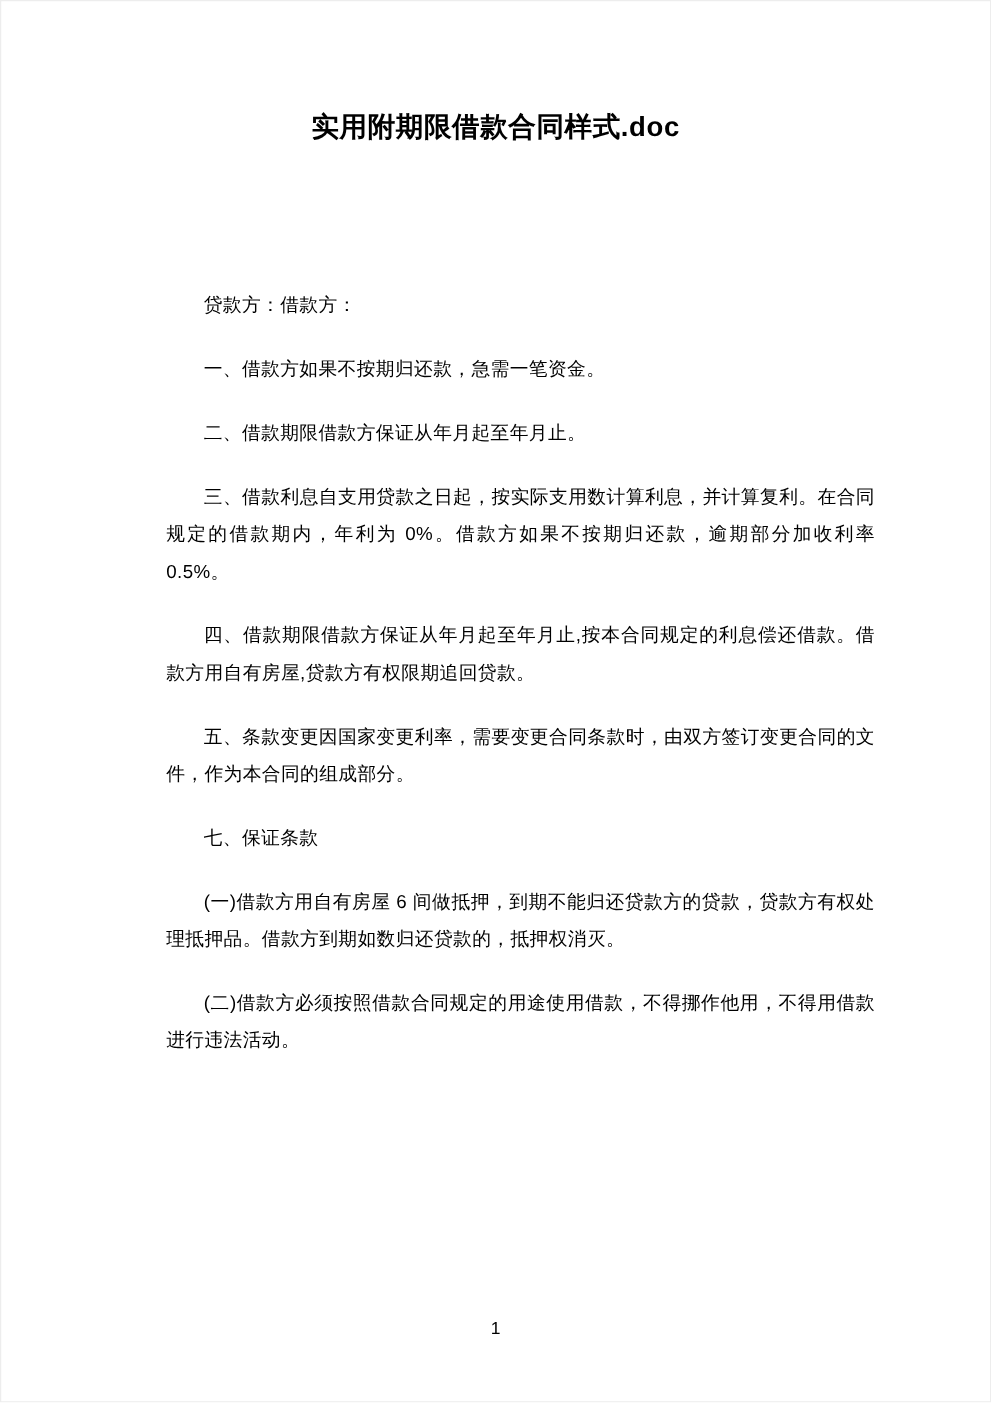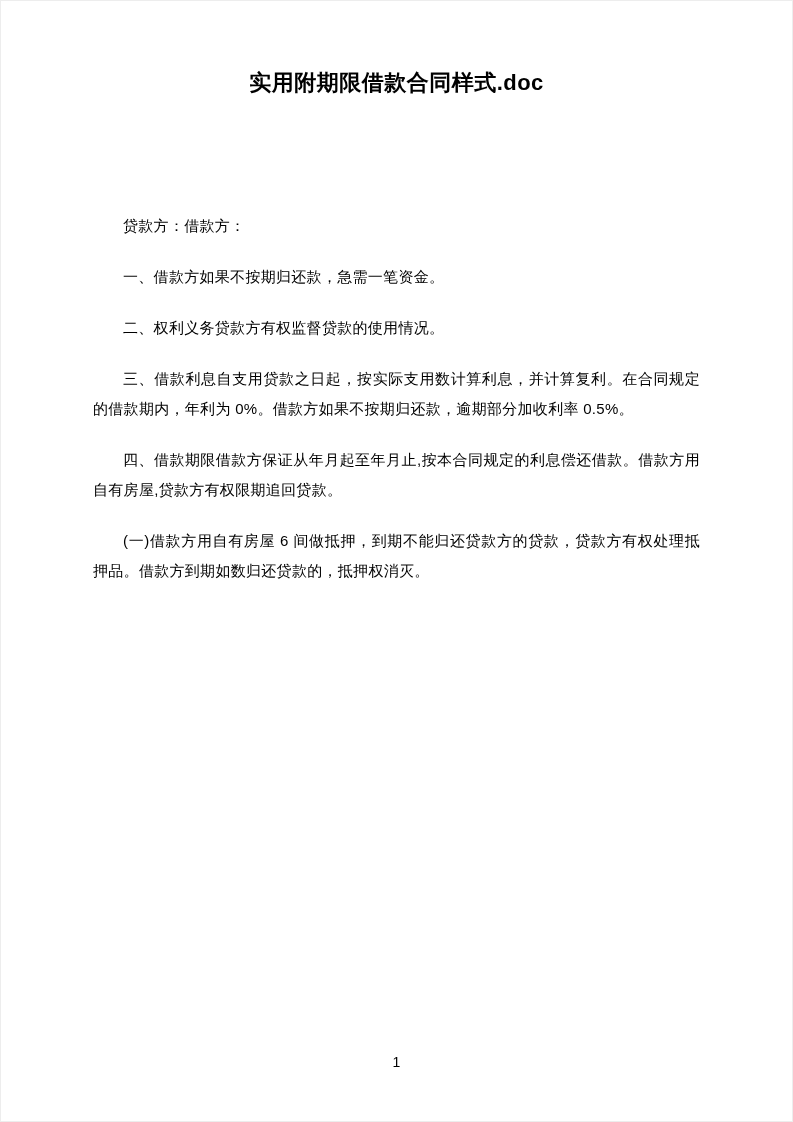--- a/index.html
+++ b/index.html
@@ -16,30 +16,31 @@
     width: 793px;
     height: 1122px;
     margin: 0 auto;
     background: #ffffff;
     box-sizing: border-box;
     border: 1px solid #ededed;
     overflow: hidden;
   }
   .doc-title {
     margin: 0;
-    padding-top: 67px;
+    padding-top: 86px;
     text-align: center;
     font-size: 22px;
     font-weight: bold;
     letter-spacing: 0.5px;
     line-height: 30px;
   }
   .doc-body {
     margin-top: 113px;
     padding: 0 92px;
+    margin-left: 40px;
   }
   .para {
     margin: 0 0 21px 0;
     font-size: 15px;
     line-height: 30px;
     text-indent: 2em;
     text-align: justify;
     letter-spacing: 0.3px;
   }
   .page-number {
@@ -54,20 +55,23 @@
 </style>
 </head>
 <body>
 
 <div class="page">
   <h1 class="doc-title">实用附期限借款合同样式.doc</h1>
 
   <div class="doc-body">
     <p class="para">贷款方：借款方：</p>
     <p class="para">一、借款方如果不按期归还款，急需一笔资金。</p>
-    <p class="para">二、权利义务贷款方有权监督贷款的使用情况。</p>
+    <p class="para">二、借款期限借款方保证从年月起至年月止。</p>
     <p class="para">三、借款利息自支用贷款之日起，按实际支用数计算利息，并计算复利。在合同规定的借款期内，年利为 0%。借款方如果不按期归还款，逾期部分加收利率 0.5%。</p>
     <p class="para">四、借款期限借款方保证从年月起至年月止,按本合同规定的利息偿还借款。借款方用自有房屋,贷款方有权限期追回贷款。</p>
+    <p class="para">五、条款变更因国家变更利率，需要变更合同条款时，由双方签订变更合同的文件，作为本合同的组成部分。</p>
+    <p class="para">七、保证条款</p>
     <p class="para">(一)借款方用自有房屋 6 间做抵押，到期不能归还贷款方的贷款，贷款方有权处理抵押品。借款方到期如数归还贷款的，抵押权消灭。</p>
+    <p class="para">(二)借款方必须按照借款合同规定的用途使用借款，不得挪作他用，不得用借款进行违法活动。</p>
   </div>
 
   <div class="page-number">1</div>
 </div>
 
 </body></html>

